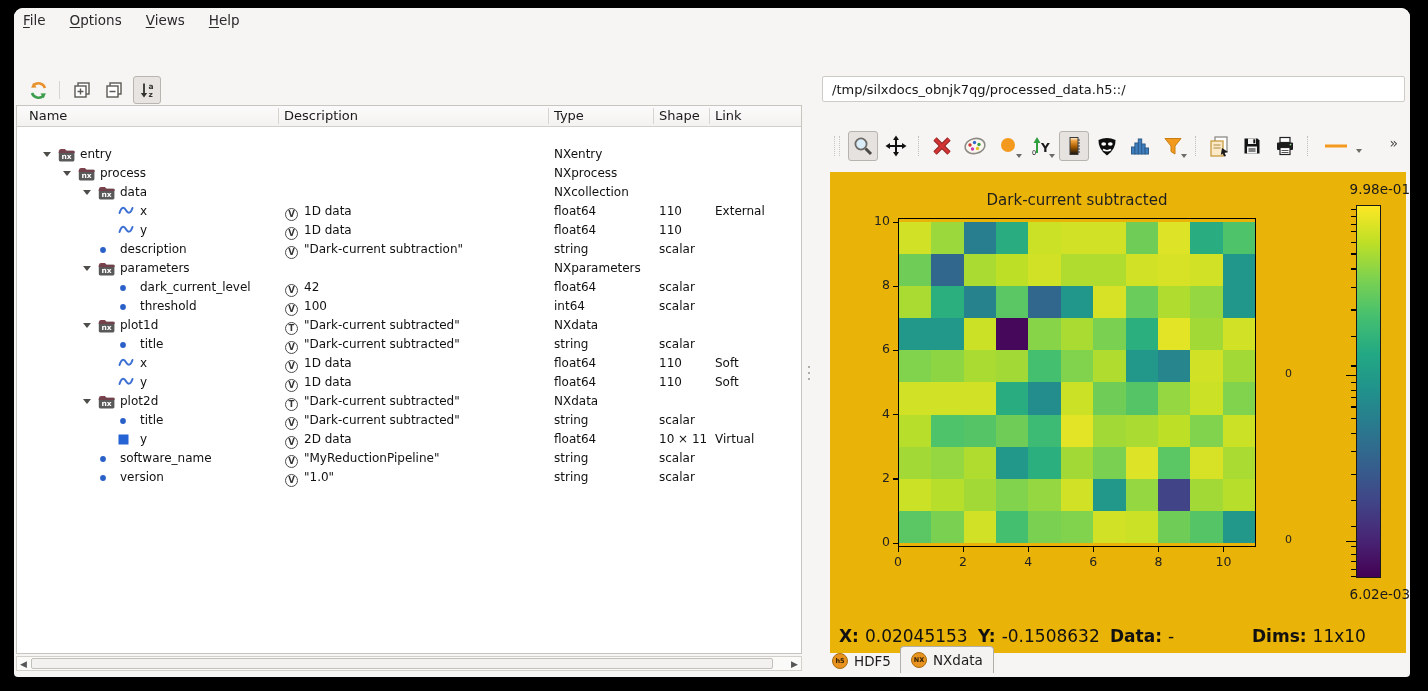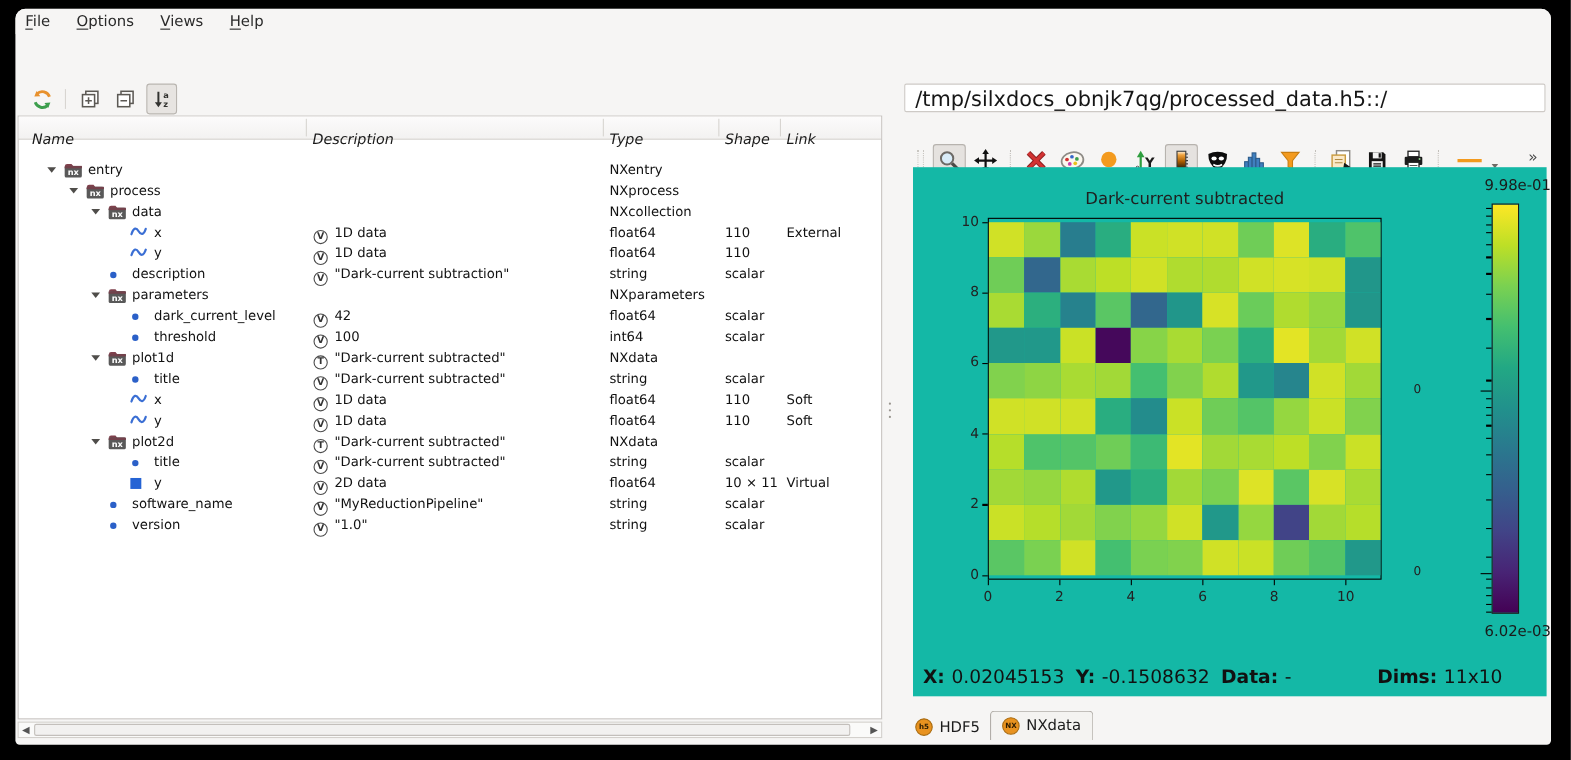--- a/index.html
+++ b/index.html
@@ -18,52 +18,52 @@
   .menu-item u{text-underline-offset:2px;}
   .main{position:absolute;top:60px;left:0;right:0;bottom:0;}
   
   .ltoolbar{position:absolute;left:11px;top:8px;height:28px;display:flex;align-items:center;gap:6px;}
   .tbtn{width:26px;height:26px;display:flex;align-items:center;justify-content:center;border-radius:3px;}
   .tbtn.pressed{background:#e7e4e1;border:1px solid #b9b5b0;}
   .vsep{width:1px;height:18px;border-left:1px solid #d8d5d1;margin:0 2px;}
   
   .tree-table{position:absolute;left:2px;top:37px;width:786px;height:549px;background:#fff;border:1px solid #c8c4c0;box-sizing:border-box;}
   .tree-header{position:relative;height:20px;background:linear-gradient(#fcfbfb,#f3f2f1);border-bottom:1px solid #d2cfcb;font-size:13px;color:#1a1a1a;}
-  .hcell{position:absolute;top:12px;line-height:20px;font-style:italic;}
+  .hcell{position:absolute;top:0;line-height:20px;}
   .hdiv{position:absolute;top:2px;height:16px;border-left:1px solid #d8d5d1;}
   .tree-body{position:absolute;left:0;top:20px;right:0;bottom:0;overflow:hidden;}
   .trow{position:absolute;left:0;width:100%;height:19px;font-size:12px;color:#111;}
   .trow span{line-height:19px;}
   .expander{position:absolute;top:7px;width:0;height:0;border-left:4.5px solid transparent;border-right:4.5px solid transparent;border-top:5.5px solid #4f4d4a;}
   .ticon{position:absolute;top:1.5px;}
   .tname{position:absolute;white-space:nowrap;}
   .tname.sel{background:#fbe9df;border:1px solid #eec5ae;border-radius:2px;padding:0 4px;margin-left:-5px;margin-top:0px;line-height:17px;top:0;}
   .tdesc,.ttype,.tshape,.tlink{position:absolute;white-space:nowrap;}
   .tdesc{left:268px;} .ttype{left:537px;} .tshape{left:642px;} .tlink{left:698px;}
   .badge{display:inline-flex;align-items:center;justify-content:center;width:13px;height:13px;border:1.2px solid #4c4c4c;border-radius:50%;font-size:8.5px;font-weight:bold;color:#333;vertical-align:-2px;margin-right:6px;box-sizing:border-box;}
   
   .hscroll{position:absolute;left:2px;top:588px;width:786px;height:15px;background:#fafaf9;border:1px solid #d3d0cc;box-sizing:border-box;}
   .hthumb{position:absolute;left:14px;top:1px;bottom:1px;width:742px;background:#f2f1f0;border:1px solid #c3bfbb;border-radius:2px;box-sizing:border-box;}
   .harrow{position:absolute;top:0;width:13px;height:13px;color:#555;font-size:9px;display:flex;align-items:center;justify-content:center;}
   
   .splitter{position:absolute;left:790px;top:0;width:10px;bottom:0;display:flex;flex-direction:column;align-items:center;justify-content:center;gap:4px;}
   .splitter i{width:2px;height:2px;background:#98948e;border-radius:50%;}
   
   .rpanel{position:absolute;left:800px;top:0;width:596px;bottom:0;}
-  .pathbar{position:absolute;left:8px;top:8px;width:583px;height:26px;background:#fff;border:1px solid #cecac6;border-radius:2px;font-size:19px;line-height:26px;padding-left:9px;color:#161616;box-sizing:border-box;white-space:nowrap;}
+  .pathbar{position:absolute;left:8px;top:8px;width:583px;height:26px;background:#fff;border:1px solid #cecac6;border-radius:2px;font-size:13px;line-height:26px;padding-left:9px;color:#161616;box-sizing:border-box;white-space:nowrap;}
   .ptoolbar{position:absolute;left:20px;top:62px;height:32px;right:4px;display:flex;align-items:center;gap:3px;}
   .pbtn{width:30px;height:30px;display:flex;align-items:center;justify-content:center;border-radius:3px;position:relative;}
   .pbtn.pressed{background:#e5e2df;border:1px solid #b7b3ae;box-sizing:border-box;}
   .caret{position:absolute;right:1px;bottom:3px;width:0;height:0;border-left:3.5px solid transparent;border-right:3.5px solid transparent;border-top:4px solid #6f6b66;}
   .psep{width:1px;height:20px;border-left:1px dotted #c2bfba;margin:0 4px;}
   .handle{width:4px;height:20px;border-left:1px dotted #c9c6c1;border-right:1px dotted #c9c6c1;margin-right:5px;}
   .more{position:absolute;right:8px;top:5px;font-size:14px;color:#4a4a4a;}
   .linebtn{width:40px;height:30px;display:flex;align-items:center;justify-content:center;position:relative;}
   
-  .plotwhite{position:absolute;left:16px;top:84px;width:576px;height:481px;background:#14b8a6;}
+  .plotwhite{position:absolute;left:16px;top:104px;width:576px;height:481px;background:#eab308;}
   .canvas{position:absolute;left:0;top:0;width:576px;height:443px;}
   .plot-title{position:absolute;left:68px;top:19px;width:358px;text-align:center;font-size:15px;color:#1f1f1f;}
   .axes{position:absolute;left:68px;top:46px;width:358px;height:329px;border:1.4px solid #000;box-sizing:border-box;}
   .heatmap{position:absolute;left:69px;top:50px;width:356px;height:321px;display:grid;grid-template-columns:repeat(11,1fr);grid-template-rows:repeat(10,1fr);}
   .ytick{position:absolute;width:5px;height:1.3px;background:#000;}
   .xtick{position:absolute;width:1.3px;height:5px;background:#000;}
   .yticklabel{position:absolute;width:34px;text-align:right;font-size:12.5px;color:#222;}
   .xticklabel{position:absolute;width:28px;text-align:center;font-size:12.5px;color:#222;}
   .cbar{position:absolute;left:526px;top:33px;width:25px;height:373px;border:1px solid #1a1a1a;box-sizing:border-box;}
   .cbtick{position:absolute;height:1.2px;background:#000;}

